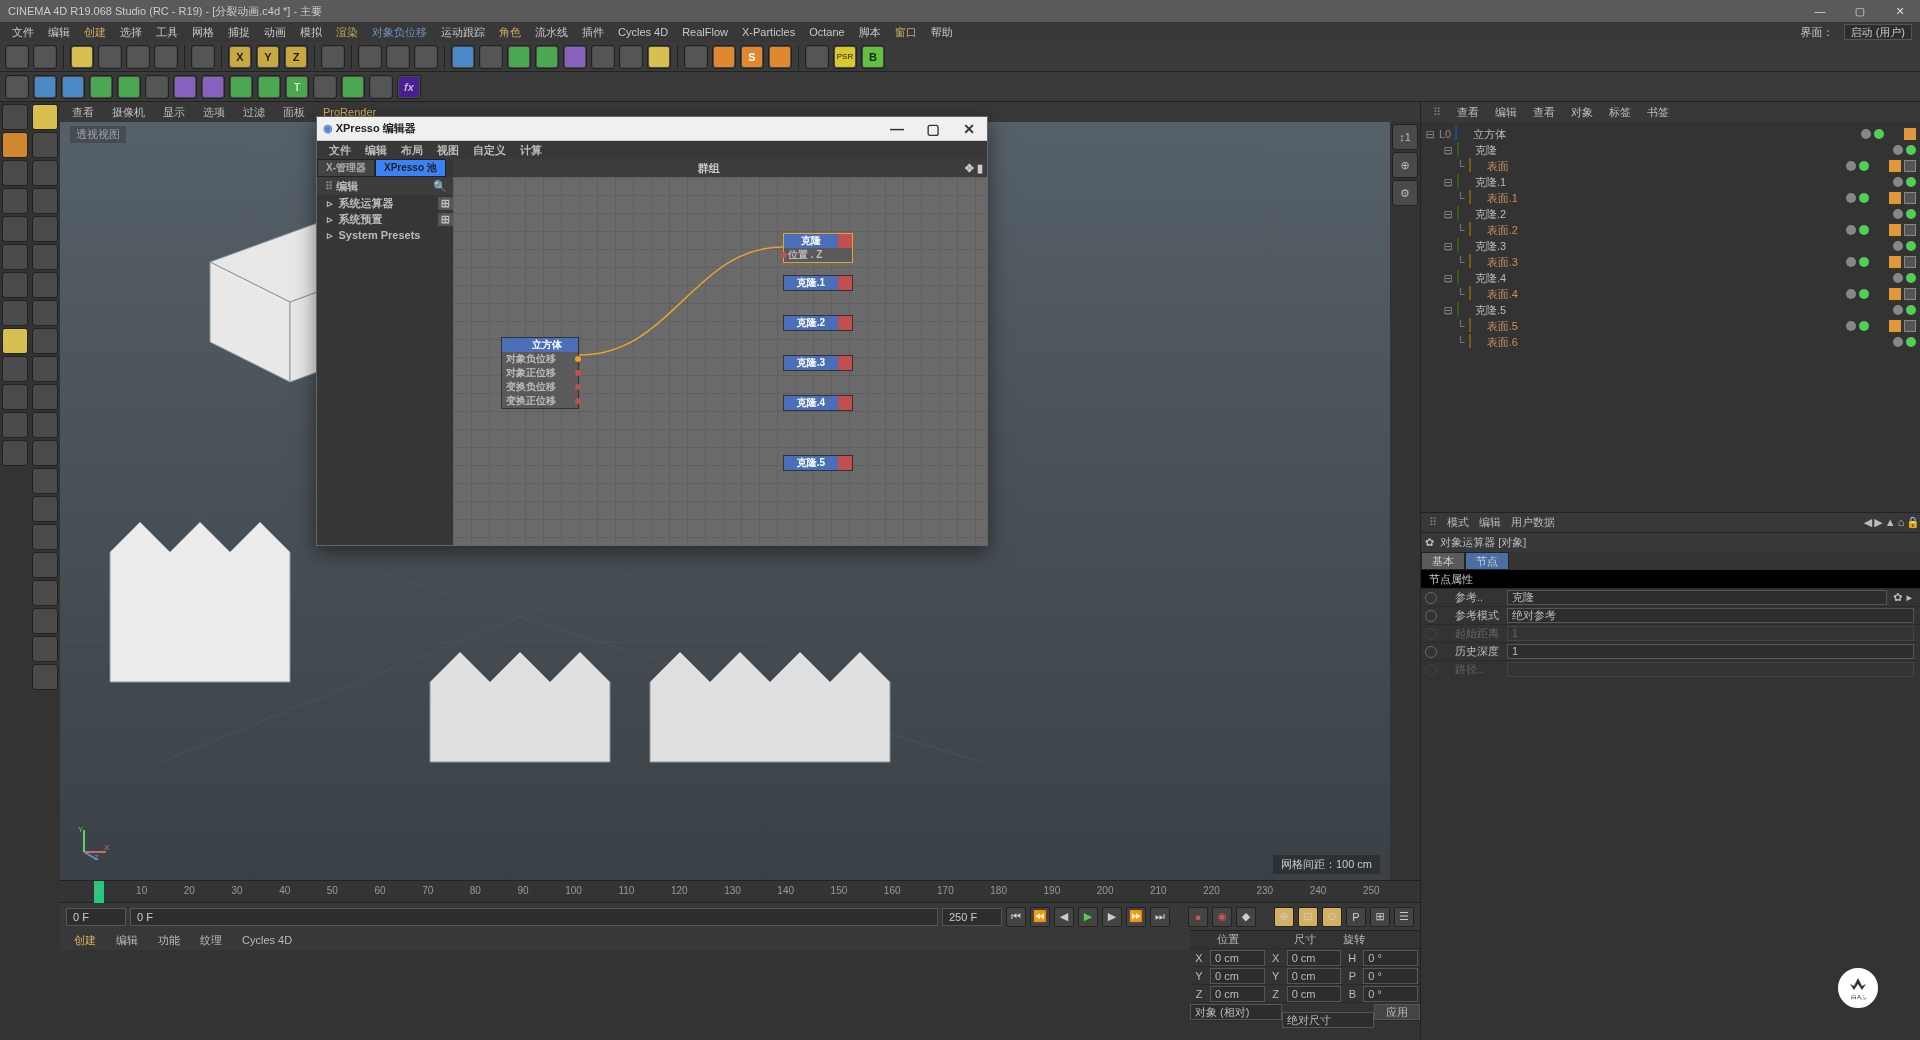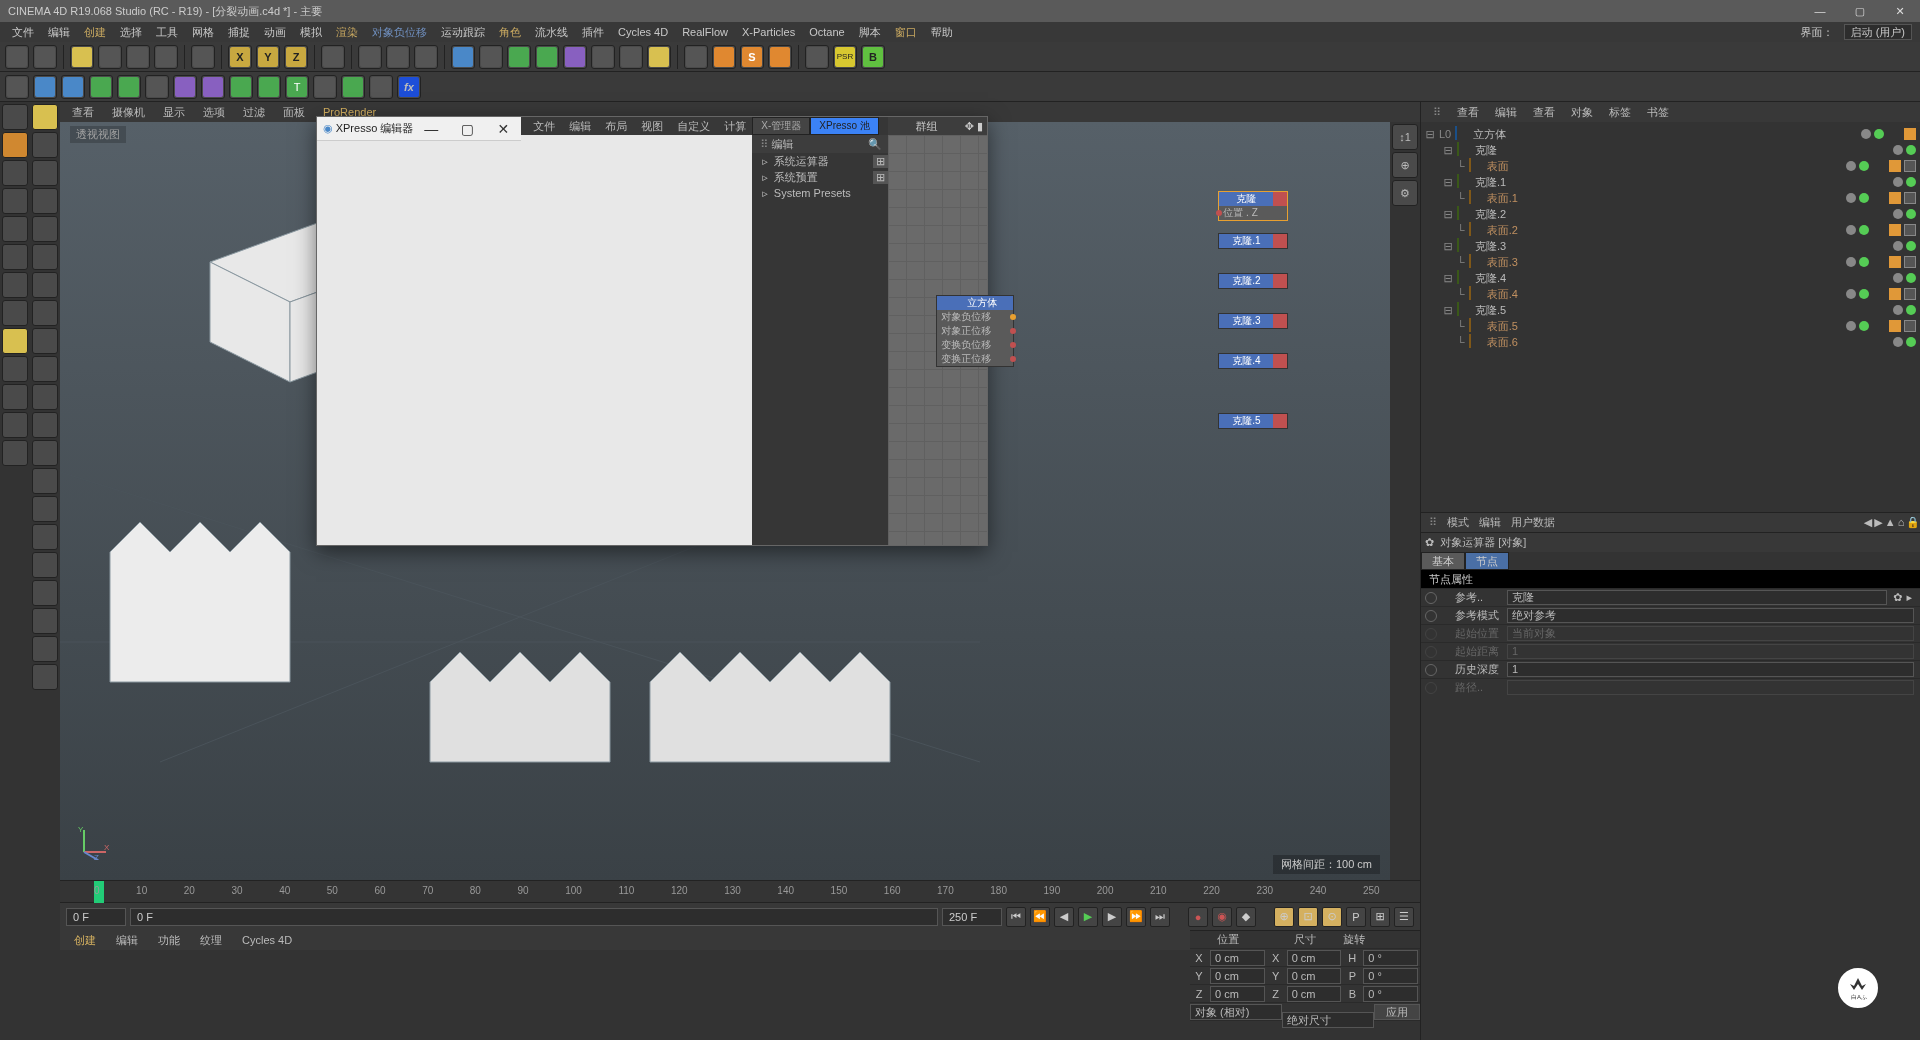--- a/index.html
+++ b/index.html
@@ -59,21 +59,21 @@
 .attr-tabs2 .t { padding:1px 10px; background:#5a5a5a; border:1px solid #222; color:#ccc;}
 .attr-tabs2 .t.active { background:#4a6fa5; }
 .attr-section-title { height:18px; background:#000000; padding-left:8px; line-height:18px; color:#ccc;}
 .attr-field { display:flex; height:18px; align-items:center; border-top:1px solid #2a2a2a;}
 .attr-field .fl { width:70px; padding-left:18px; color:#bbb;}
 .attr-field .fv { flex:1; background:#2d2d2d; border:1px solid #555; padding:0 4px; margin-right:6px; height:15px; line-height:13px;}
 .attr-field .fl.dim { color:#666;}
 .attr-field .fv.dim { color:#666; background:#333; border-color:#444;}
 .attr-field .ci { width:12px; height:12px; border:1px solid #666; border-radius:50%; margin-left:4px;}
 
-.xpresso { position:absolute; top:116px; left:316px; width:672px; height:430px; background:#e8e8e8; border:1px solid #666; box-shadow:0 6px 20px rgba(0,0,0,0.5); display:flex; flex-direction:row;}
+.xpresso { position:absolute; top:116px; left:316px; width:672px; height:430px; background:#e8e8e8; border:1px solid #666; box-shadow:0 6px 20px rgba(0,0,0,0.5); display:flex; flex-direction:column;font-weight:bold;}
 .xpresso .xtitle { height:24px; background:#f0f0f0; display:flex; align-items:center; padding-left:6px; color:#222; justify-content:space-between; border-bottom:1px solid #ccc;}
 .xpresso .xtitle .xwin { display:flex; gap:0;}
 .xpresso .xtitle .xwin span { width:36px; text-align:center; color:#333; font-size:14px;}
 .xpresso .xmenu { height:18px; background:#383838; display:flex; align-items:center; gap:2px; padding-left:6px;}
 .xpresso .xmenu span { padding:0 6px; color:#bbb;}
 .xpresso .xbody { flex:1; display:flex; background:#383838;}
 .xpresso .xleft { width:136px; background:#363636; display:flex; flex-direction:column;}
 .xpresso .xltabs { height:18px; display:flex;}
 .xpresso .xltabs .xt { padding:1px 8px; background:#444; border:1px solid #222; color:#aaa; font-size:10px;}
 .xpresso .xltabs .xt.active { background:#3b82f6; color:#222;}
@@ -279,21 +279,21 @@
   <div class="tb-btn">
       <div class="ic" style="background:#555"></div>
     </div>
   <div class="tb-btn">
       <div class="ic" style="background:#4aa850"></div>
     </div>
   <div class="tb-btn">
       <div class="ic" style="background:#555"></div>
     </div>
   <div class="tb-btn">
-      <div class="ic" style="background:#1d4ed8;font-style:italic;display:flex;align-items:center;justify-content:center;font-weight:bold;">fx</div>
+      <div class="ic" style="background:#4c1d95;font-style:italic;display:flex;align-items:center;justify-content:center;font-weight:bold;">fx</div>
     </div>
 </div>
 
 <div class="main">
 
   <div class="left-tools">
     <div class="left-col">
       <div class="lbtn"></div>
       <div class="lbtn" style="background:#d08830;"></div>
       <div class="lbtn"></div>
@@ -699,25 +699,20 @@
       <span style="padding-right:4px;">✿</span>
       <span style="padding-right:8px;">▸</span>
     </div>
     <div class="attr-field">
       <span class="ci"></span>
       <span class="fl">参考模式</span>
       <span class="fv">绝对参考</span>
     </div>
     <div class="attr-field">
       <span class="ci" style="opacity:.3;"></span>
-      <span class="fl dim">起始位置</span>
-      <span class="fv dim">当前对象</span>
-    </div>
-    <div class="attr-field">
-      <span class="ci" style="opacity:.3;"></span>
       <span class="fl dim">起始距离</span>
       <span class="fv dim">1</span>
     </div>
     <div class="attr-field">
       <span class="ci"></span>
       <span class="fl">历史深度</span>
       <span class="fv">1</span>
     </div>
     <div class="attr-field">
       <span class="ci" style="opacity:.3;"></span>

